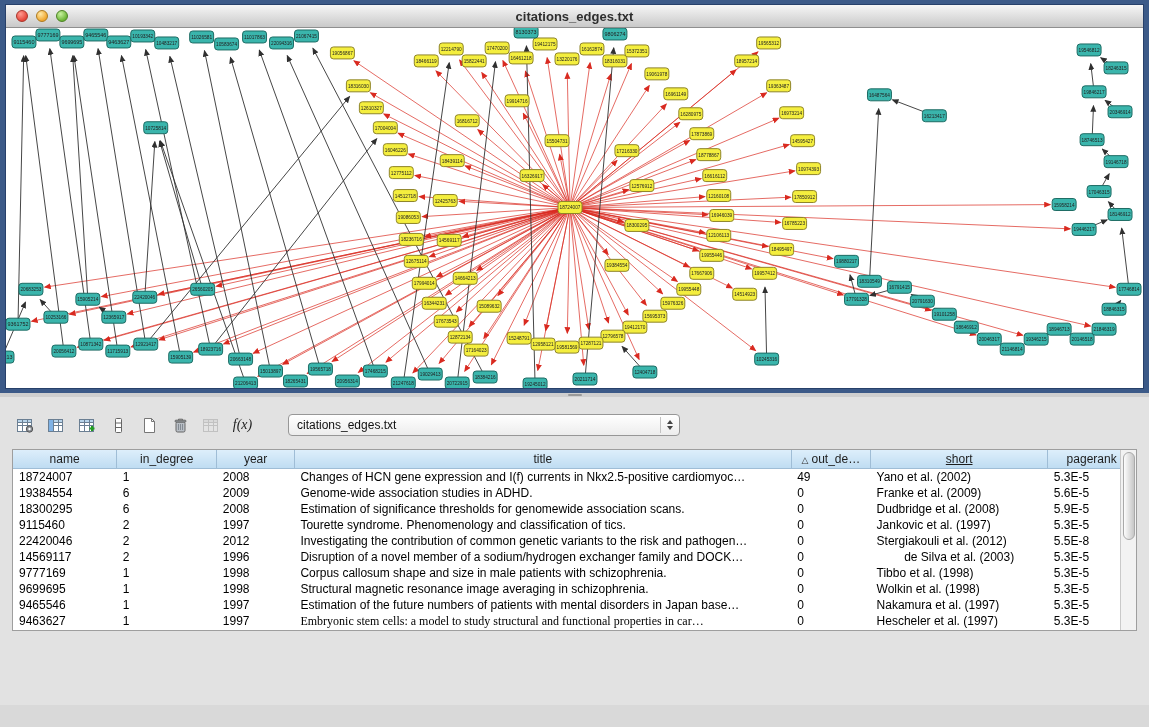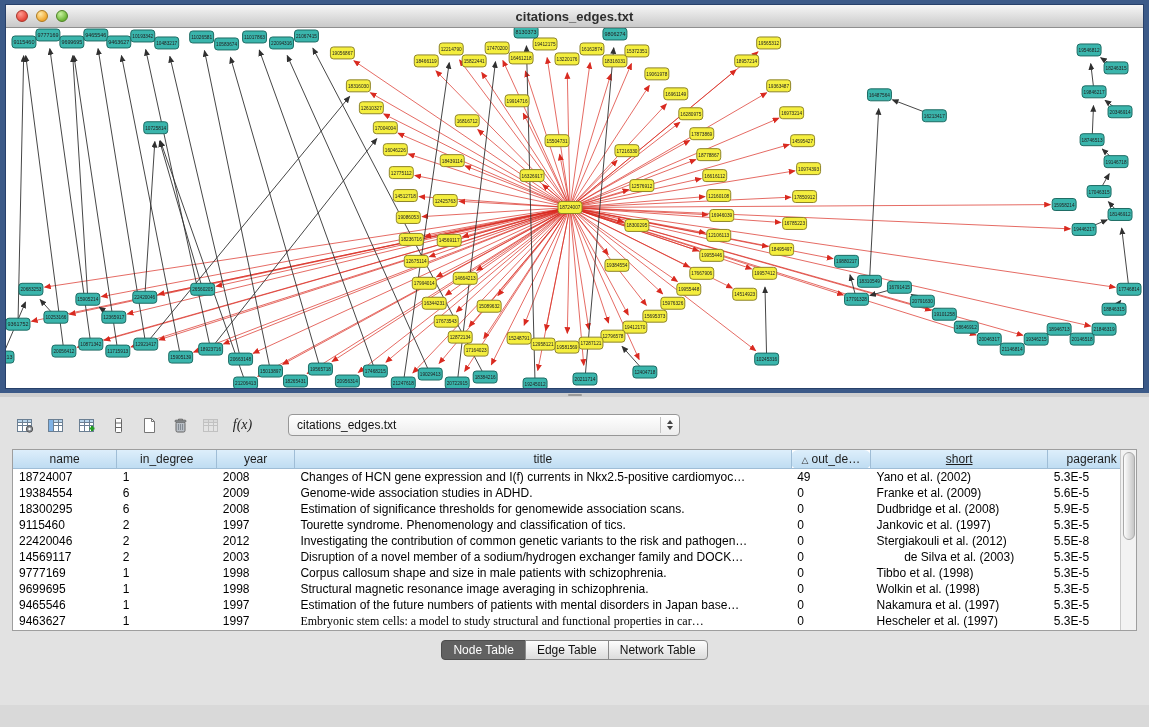--- a/index.html
+++ b/index.html
@@ -900,21 +900,21 @@
     </div>
 
     <div class="table-wrap">
       <table>
         <thead>
             <tr id="thr">
               <th style="width: 98px;">name</th>
               <th style="width: 95px;">in_degree</th>
               <th style="width: 72px;">year</th>
               <th style="width: 491px;">title</th>
-              <th style="width: 70px; border-radius: 7px;"><span class="sort-tri">△</span>out_de…</th>
+              <th style="width: 70px;"><span class="sort-tri">△</span>out_de…</th>
               <th style="width: 171px; text-decoration: underline;">short</th>
               <th style="width: 81px;">pagerank</th>
             </tr>
           </thead>
         <tbody id="tbody">
             <tr>
               <td style="width: 98px;">18724007</td>
               <td style="width: 95px;">1</td>
               <td style="width: 72px;">2008</td>
               <td style="width: 491px;">Changes of HCN gene expression and I(f) currents in Nkx2.5-positive cardiomyoc…</td>
@@ -954,21 +954,21 @@
               <td style="width: 95px;">2</td>
               <td style="width: 72px;">2012</td>
               <td style="width: 491px;">Investigating the contribution of common genetic variants to the risk and pathogen…</td>
               <td style="width: 70px;">0</td>
               <td style="width: 171px;">Stergiakouli et al. (2012)</td>
               <td style="width: 81px;">5.5E-8</td>
             </tr>
             <tr>
               <td style="width: 98px;">14569117</td>
               <td style="width: 95px;">2</td>
-              <td style="width: 72px;">2003</td>
+              <td style="width: 72px;">1996</td>
               <td style="width: 491px;">Disruption of a novel member of a sodium/hydrogen exchanger family and DOCK…</td>
               <td style="width: 70px;">0</td>
               <td style="width: 171px; text-align: center;">de Silva et al. (2003)</td>
               <td style="width: 81px;">5.3E-5</td>
             </tr>
             <tr>
               <td style="width: 98px;">9777169</td>
               <td style="width: 95px;">1</td>
               <td style="width: 72px;">1998</td>
               <td style="width: 491px;">Corpus callosum shape and size in male patients with schizophrenia.</td>
@@ -1003,20 +1003,15 @@
               <td style="width: 171px;">Hescheler et al. (1997)</td>
               <td style="width: 81px;">5.3E-5</td>
             </tr>
           </tbody>
       </table>
       <div class="vscroll">
           <div class="vthumb"></div>
         </div>
     </div>
 
-    <div class="tabs" id="tabs">
-        <button class="tab active">Node Table</button>
-        <button class="tab">Edge Table</button>
-        <button class="tab">Network Table</button>
-      </div>
 
   </div>
 </div>
 
 </body></html>

